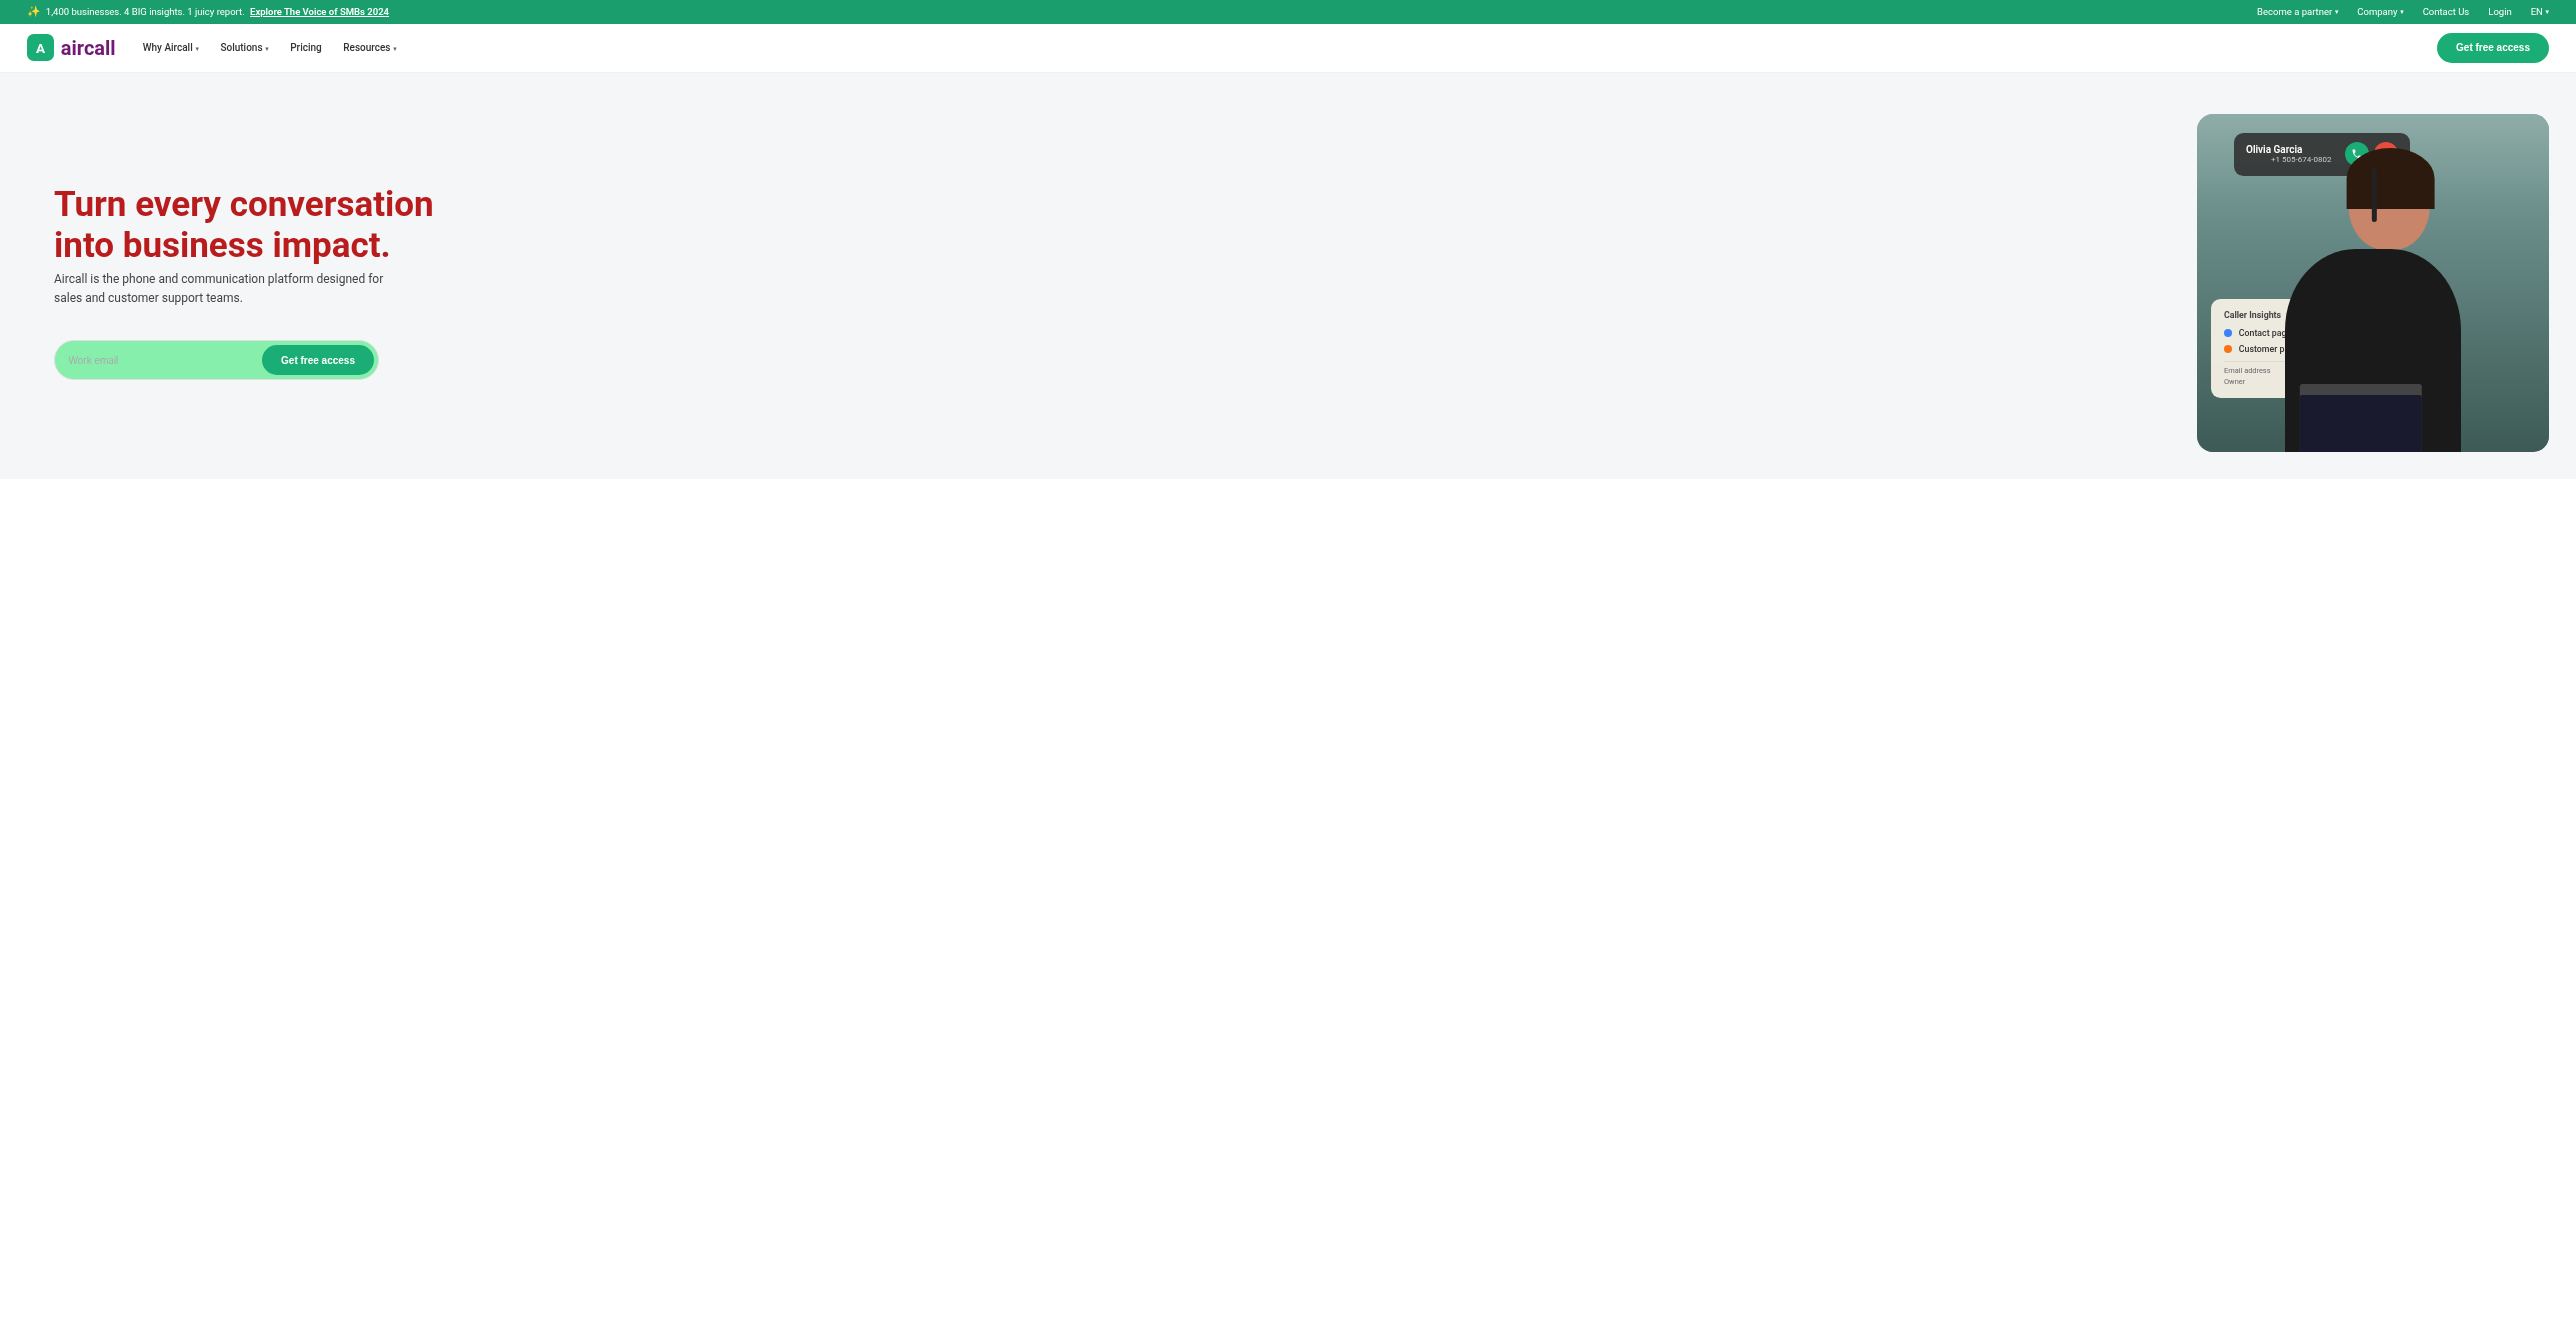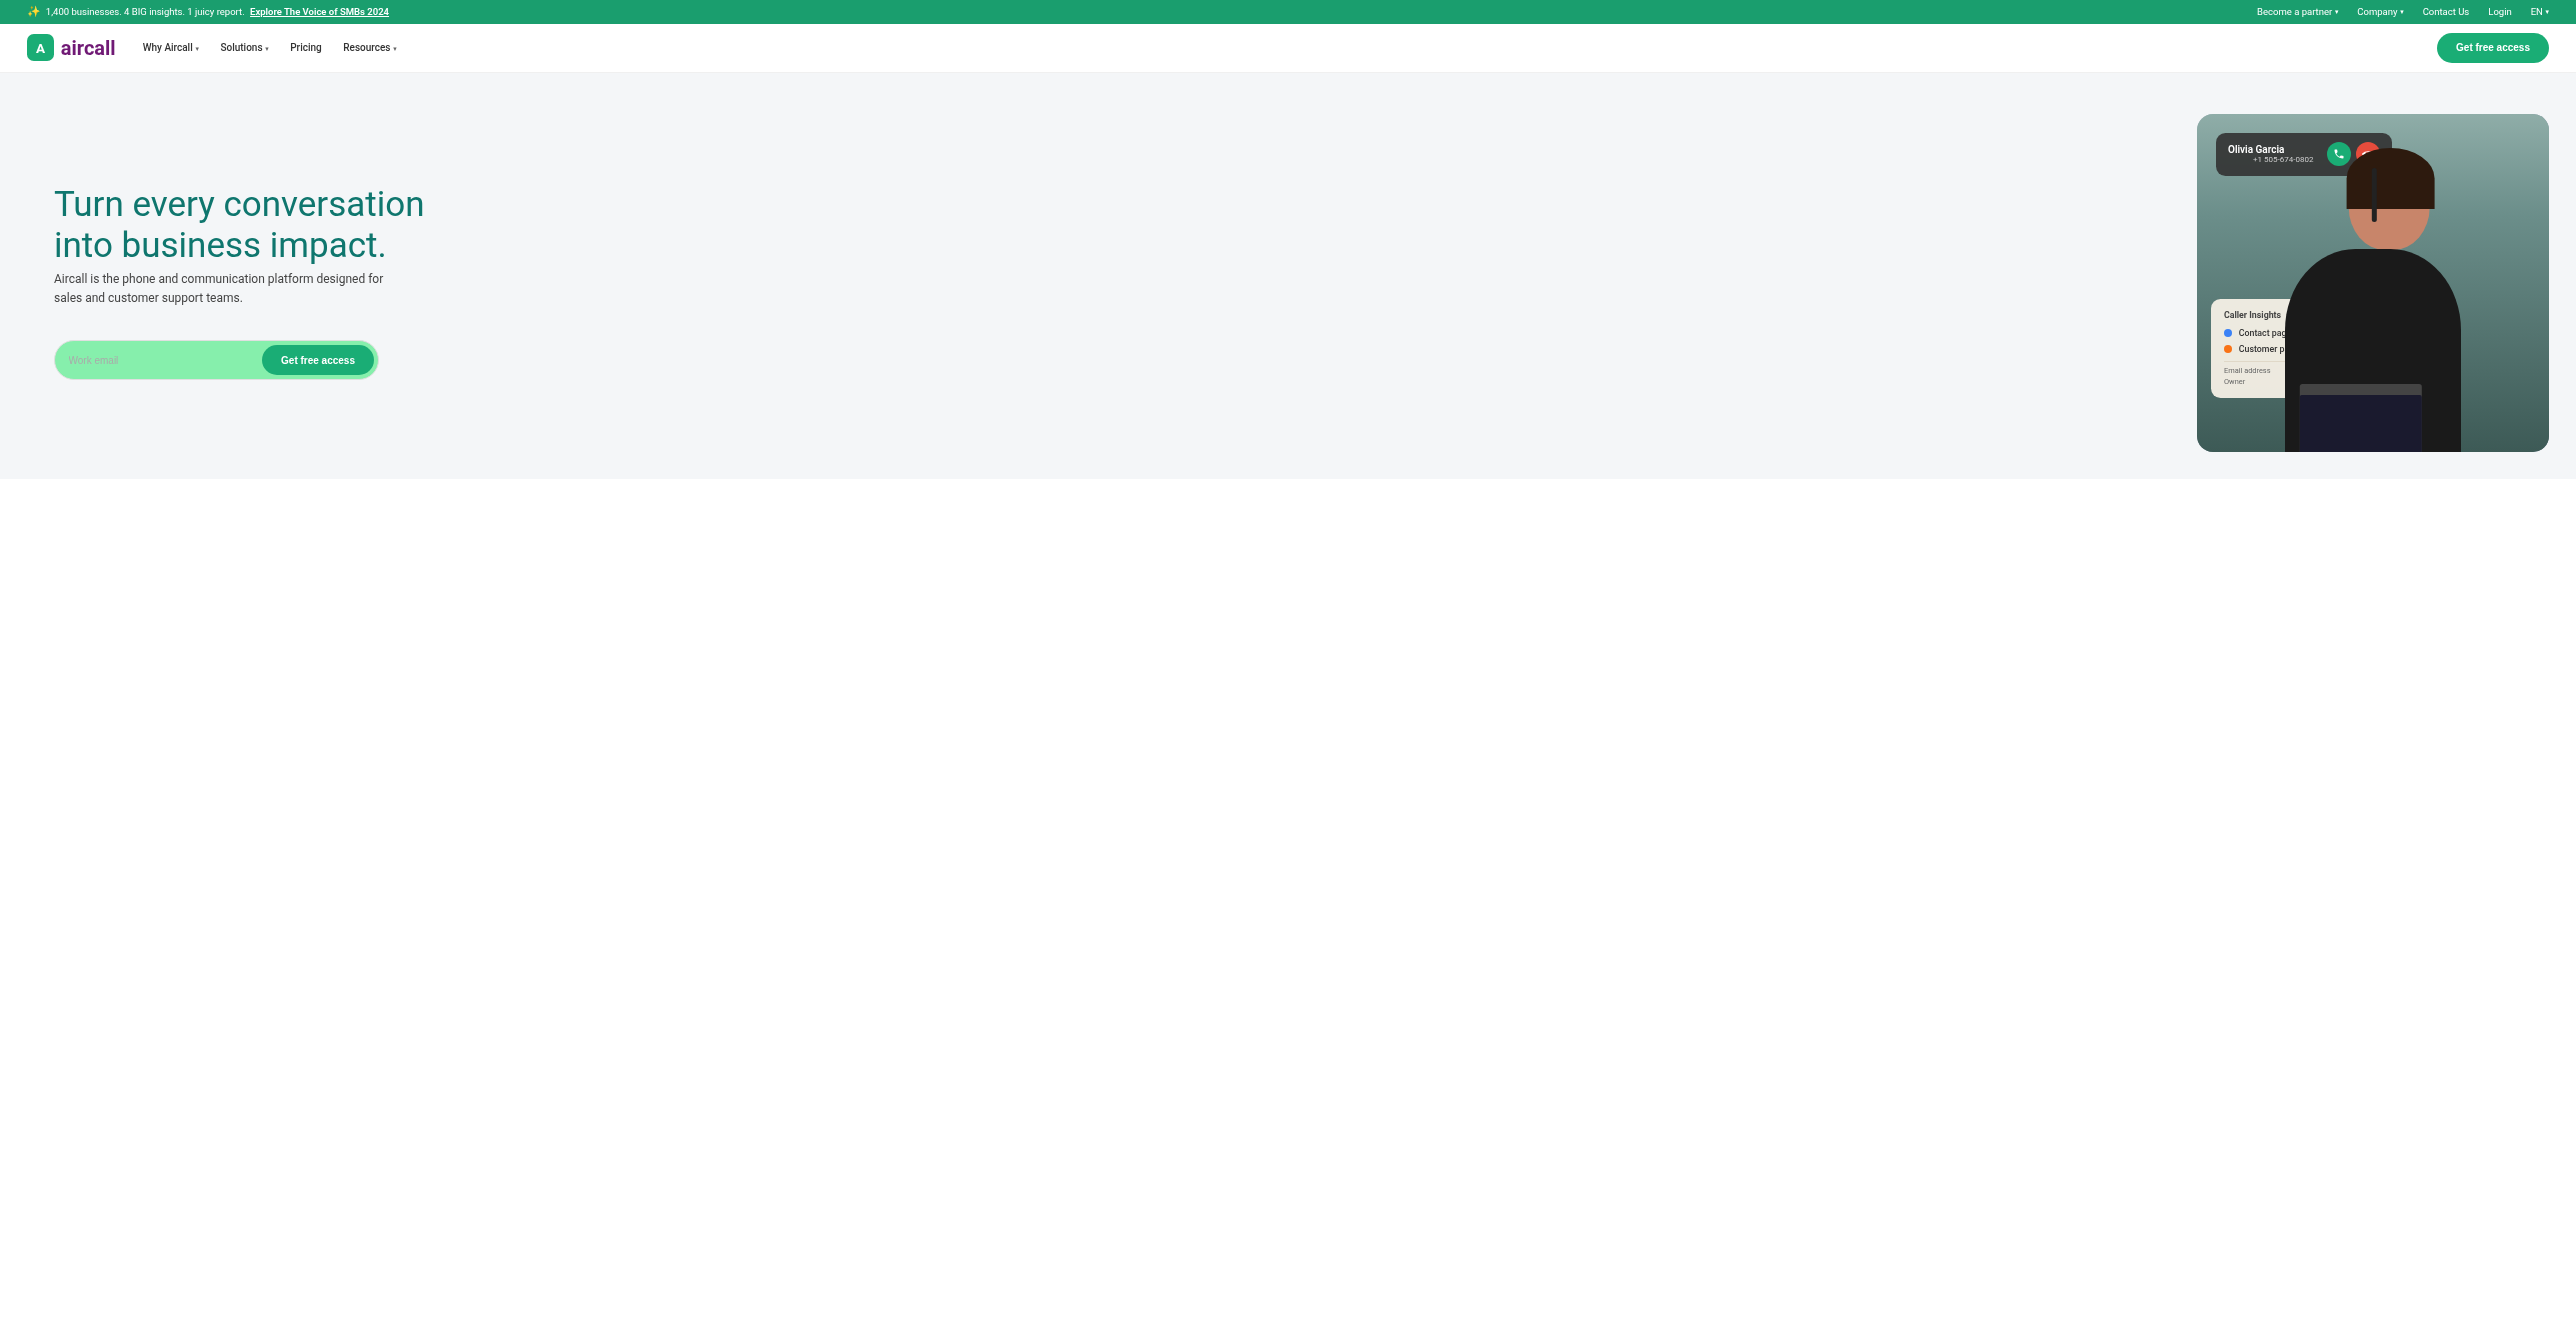--- a/index.html
+++ b/index.html
@@ -107,22 +107,22 @@
       min-height: 392px;
       overflow: hidden;
       position: relative;
     }
     .hero-left {
       flex: 1;
       max-width: 419px;
     }
     .hero-title {
       font-size: 35px;
-      font-weight: 400;
-      color: #0f766e;
+      font-weight: 700;
+      color: #b91c1c;
       line-height: 1.15;
       margin-bottom: 4px;
     }
     .hero-subtitle {
       font-size: 12px;
       color: #444;
       line-height: 1.6;
       margin-bottom: 32px;
       max-width: 352px;
     }
@@ -181,21 +181,21 @@
       position: relative;
       display: flex;
       align-items: flex-end;
       justify-content: center;
     }
 
     
     .caller-card {
       position: absolute;
       top: 19px;
-      left: 19px;
+      left: 37px;
       background: rgba(50, 50, 50, 0.9);
       border-radius: 9.5px;
       padding: 9.5px 12px;
       display: flex;
       align-items: center;
       gap: 9.5px;
       min-width: 176px;
       backdrop-filter: blur(2.7px);
     }
     .caller-name {

